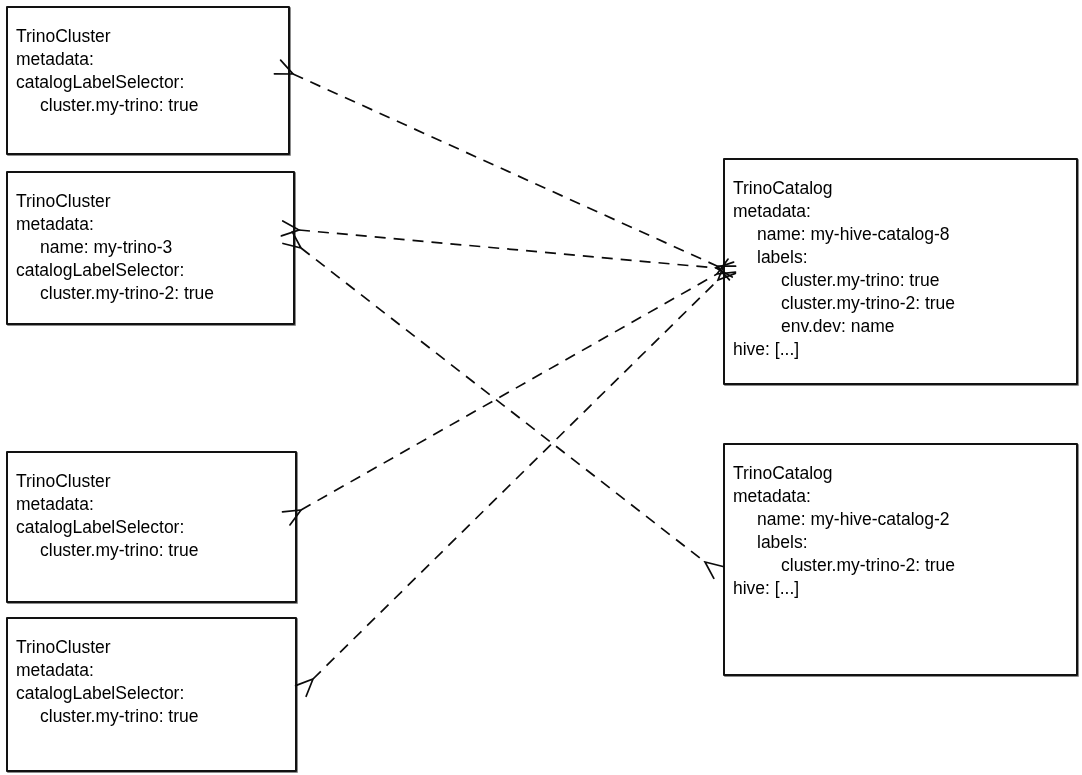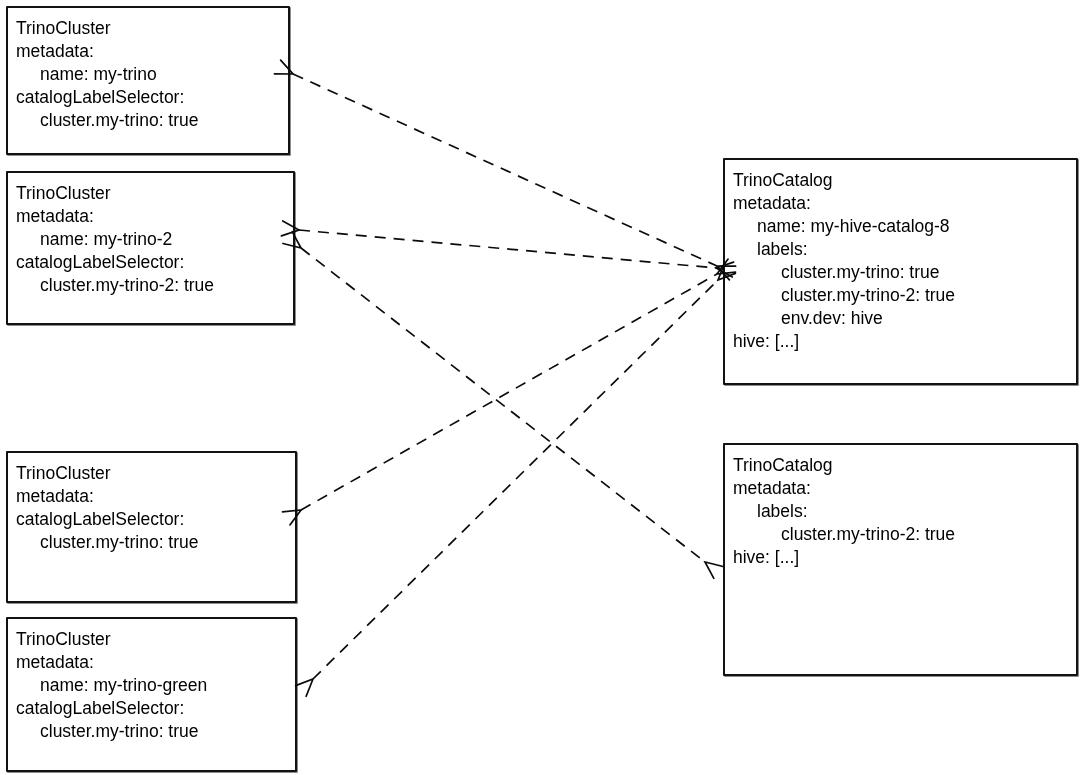--- a/index.html
+++ b/index.html
@@ -10,21 +10,21 @@
     background: #ffffff;
     font-family: "Liberation Sans", sans-serif;
     overflow: hidden;
   }
   .box {
     position: absolute;
     box-sizing: border-box;
     background: #ffffff;
     border: 2px solid #121212;
     border-radius: 1px;
-    padding: 9px 8px;
+    padding: 17px 8px;
     color: #000000;
     font-size: 17.5px;
     line-height: 23px;
     box-shadow: 1px 1px 0 0 rgba(0,0,0,0.45);
     z-index: 1;
   }
   .ln { white-space: pre; }
   .ind0 { padding-left: 0; }
   .ind1 { padding-left: 24px; }
   .ind2 { padding-left: 48px; }
@@ -42,62 +42,61 @@
   }
 </style>
 </head>
 <body>
 
 <div class="canvas">
 
   <div class="box" style="left:6px; top:6px; width:284px; height:149px;">
     <div class="ln ind0">TrinoCluster</div>
     <div class="ln ind0">metadata:</div>
-    <div class="ln ind1">name: my-trino</div>
     <div class="ln ind0">catalogLabelSelector:</div>
     <div class="ln ind1">cluster.my-trino: true</div>
   </div>
 
   <div class="box" style="left:6px; top:171px; width:289px; height:154px;">
     <div class="ln ind0">TrinoCluster</div>
     <div class="ln ind0">metadata:</div>
-    <div class="ln ind1">name: my-trino-2</div>
+    <div class="ln ind1">name: my-trino-3</div>
     <div class="ln ind0">catalogLabelSelector:</div>
     <div class="ln ind1">cluster.my-trino-2: true</div>
   </div>
 
   <div class="box" style="left:6px; top:451px; width:291px; height:152px;">
     <div class="ln ind0">TrinoCluster</div>
     <div class="ln ind0">metadata:</div>
     <div class="ln ind0">catalogLabelSelector:</div>
     <div class="ln ind1">cluster.my-trino: true</div>
   </div>
 
   <div class="box" style="left:6px; top:617px; width:291px; height:155px;">
     <div class="ln ind0">TrinoCluster</div>
     <div class="ln ind0">metadata:</div>
-    <div class="ln ind1">name: my-trino-green</div>
     <div class="ln ind0">catalogLabelSelector:</div>
     <div class="ln ind1">cluster.my-trino: true</div>
   </div>
 
   <div class="box" style="left:723px; top:158px; width:355px; height:227px;">
     <div class="ln ind0">TrinoCatalog</div>
     <div class="ln ind0">metadata:</div>
     <div class="ln ind1">name: my-hive-catalog-8</div>
     <div class="ln ind1">labels:</div>
     <div class="ln ind2">cluster.my-trino: true</div>
     <div class="ln ind2">cluster.my-trino-2: true</div>
-    <div class="ln ind2">env.dev: hive</div>
+    <div class="ln ind2">env.dev: name</div>
     <div class="ln ind0">hive: [...]</div>
   </div>
 
   <div class="box" style="left:723px; top:443px; width:355px; height:233px;">
     <div class="ln ind0">TrinoCatalog</div>
     <div class="ln ind0">metadata:</div>
+    <div class="ln ind1">name: my-hive-catalog-2</div>
     <div class="ln ind1">labels:</div>
     <div class="ln ind2">cluster.my-trino-2: true</div>
     <div class="ln ind0">hive: [...]</div>
   </div>
 
   <svg class="arrows" viewBox="0 0 1082 775" aria-hidden="true">
     <defs>
       <marker id="ah" markerWidth="24" markerHeight="24" refX="2" refY="11" orient="auto-start-reverse" markerUnits="userSpaceOnUse">
         <path d="M19 3.5 L2 11 L19 18.5" fill="none" stroke="#0b0b0b" stroke-width="1.7" stroke-linecap="round"></path>
       </marker>

